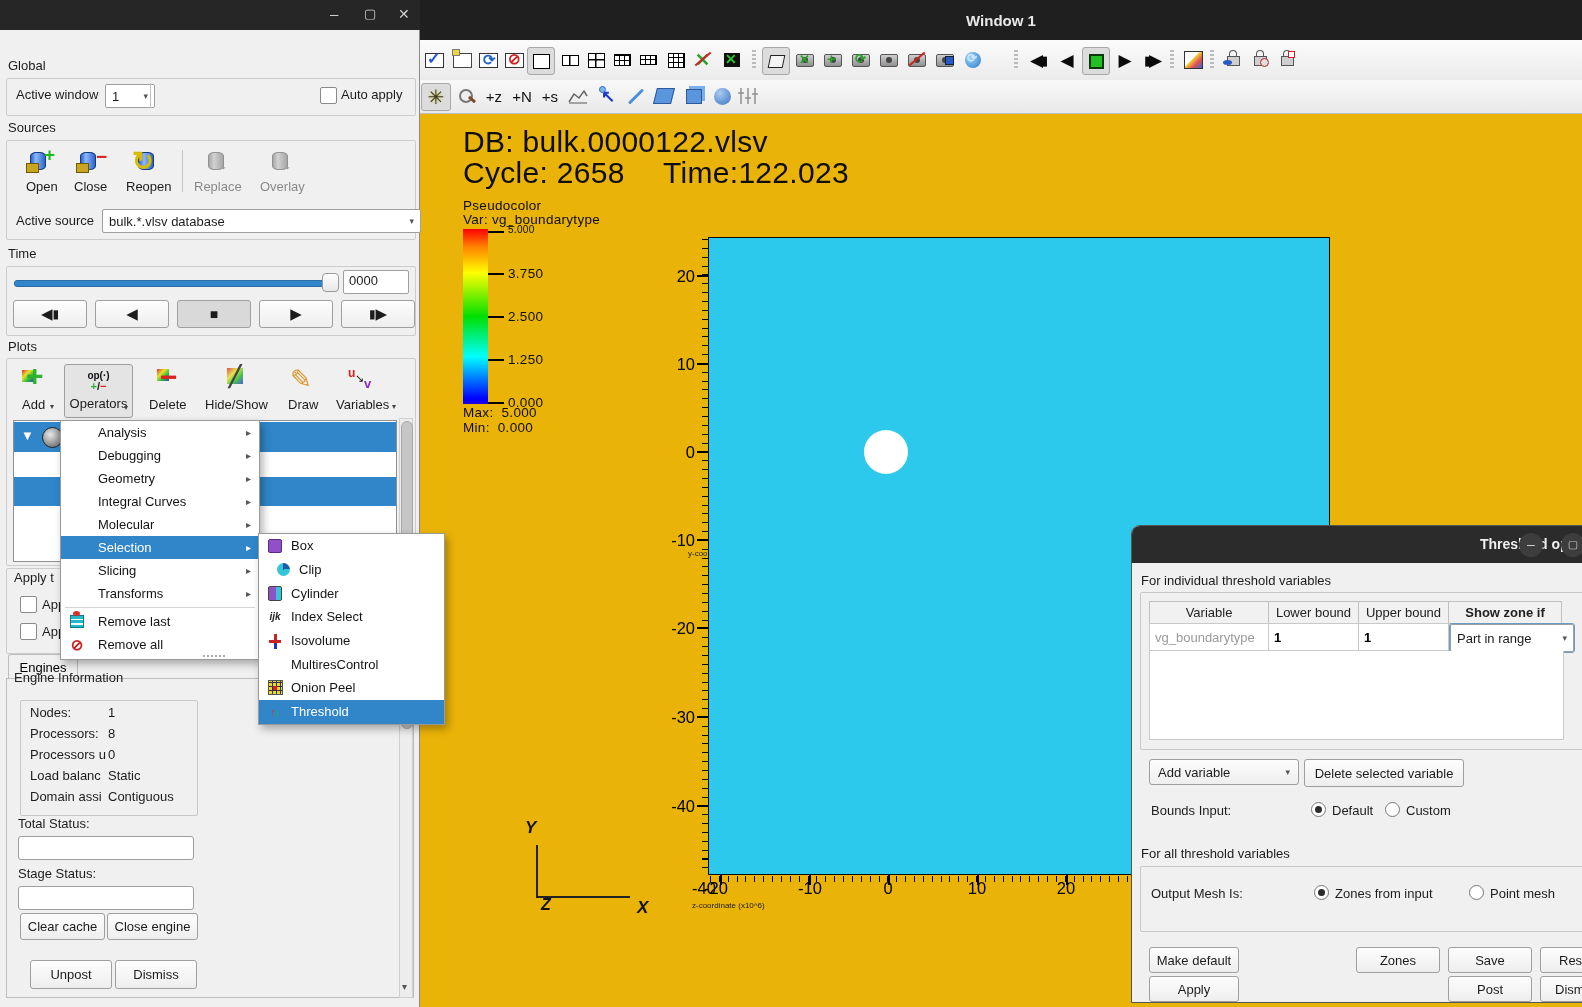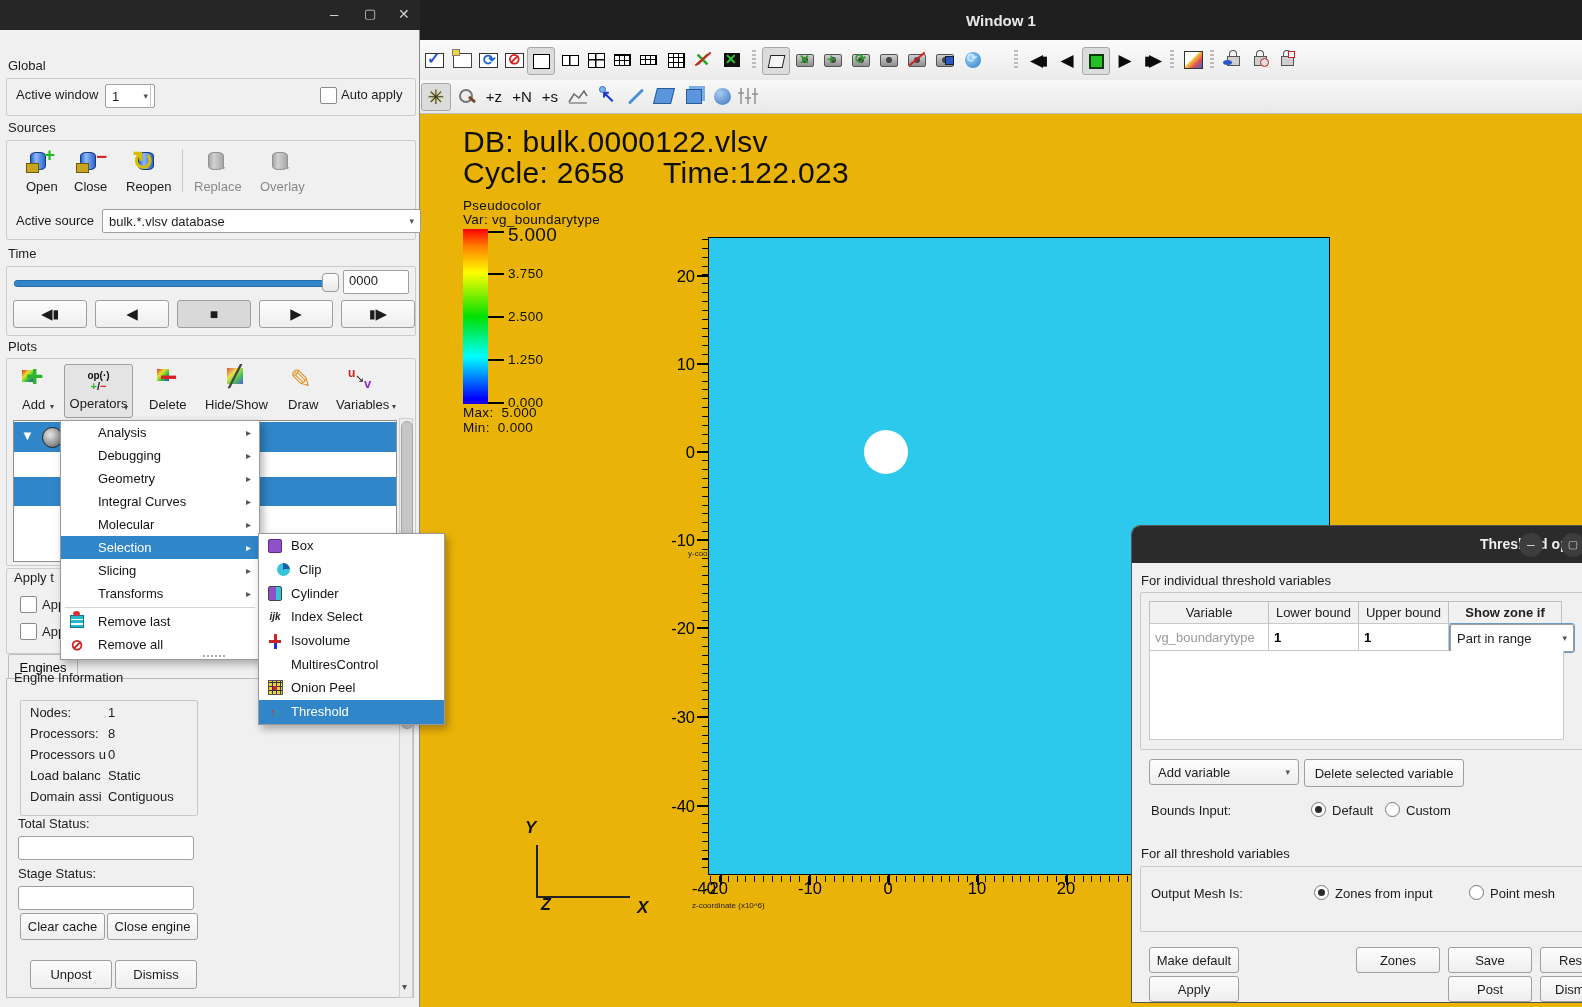--- a/index.html
+++ b/index.html
@@ -232,21 +232,21 @@
     <div class="abs vtext" style="left:243px;top:156px;font-size:30px;">Time:122.023</div>
 
     <div class="abs vtext" style="left:43px;top:198px;font-size:13.5px;">Pseudocolor</div>
     <div class="abs vtext" style="left:43px;top:212px;font-size:13.5px;">Var: vg_boundarytype</div>
     <div class="abs" style="left:43px;top:229px;width:25px;height:175px;background:linear-gradient(180deg,#f00 0%,#ff8000 10%,#ffff00 25%,#00e000 50%,#00ffff 73%,#0000ff 97%,#2000e0 100%);"></div>
     <div class="abs" style="left:68px;top:231px;width:16px;height:1.5px;background:#000;"></div>
     <div class="abs" style="left:68px;top:273px;width:16px;height:1.5px;background:#000;"></div>
     <div class="abs" style="left:68px;top:316px;width:16px;height:1.5px;background:#000;"></div>
     <div class="abs" style="left:68px;top:359px;width:16px;height:1.5px;background:#000;"></div>
     <div class="abs" style="left:68px;top:402px;width:16px;height:1.5px;background:#000;"></div>
-    <div class="abs vtext" style="left:88px;top:224px;font-size:19px;">5.000</div>
+    <div class="abs vtext" style="left:88px;top:224px;font-size:10px;">5.000</div>
     <div class="abs vtext" style="left:88px;top:266px;font-size:13.5px;">3.750</div>
     <div class="abs vtext" style="left:88px;top:309px;font-size:13.5px;">2.500</div>
     <div class="abs vtext" style="left:88px;top:352px;font-size:13.5px;">1.250</div>
     <div class="abs vtext" style="left:88px;top:395px;font-size:13.5px;">0.000</div>
     <div class="abs vtext" style="left:43px;top:405px;font-size:13.5px;white-space:pre;">Max:  5.000</div>
     <div class="abs vtext" style="left:43px;top:420px;font-size:13.5px;white-space:pre;">Min:  0.000</div>
 
     <div class="abs tinylab" style="left:268px;top:549px;">y-coordinate (x10^6)</div>
 
     <div class="abs" style="left:288px;top:237px;width:622px;height:638px;background:#2cc9ec;border:1.5px solid #0a0a0a;box-sizing:border-box;"></div>

